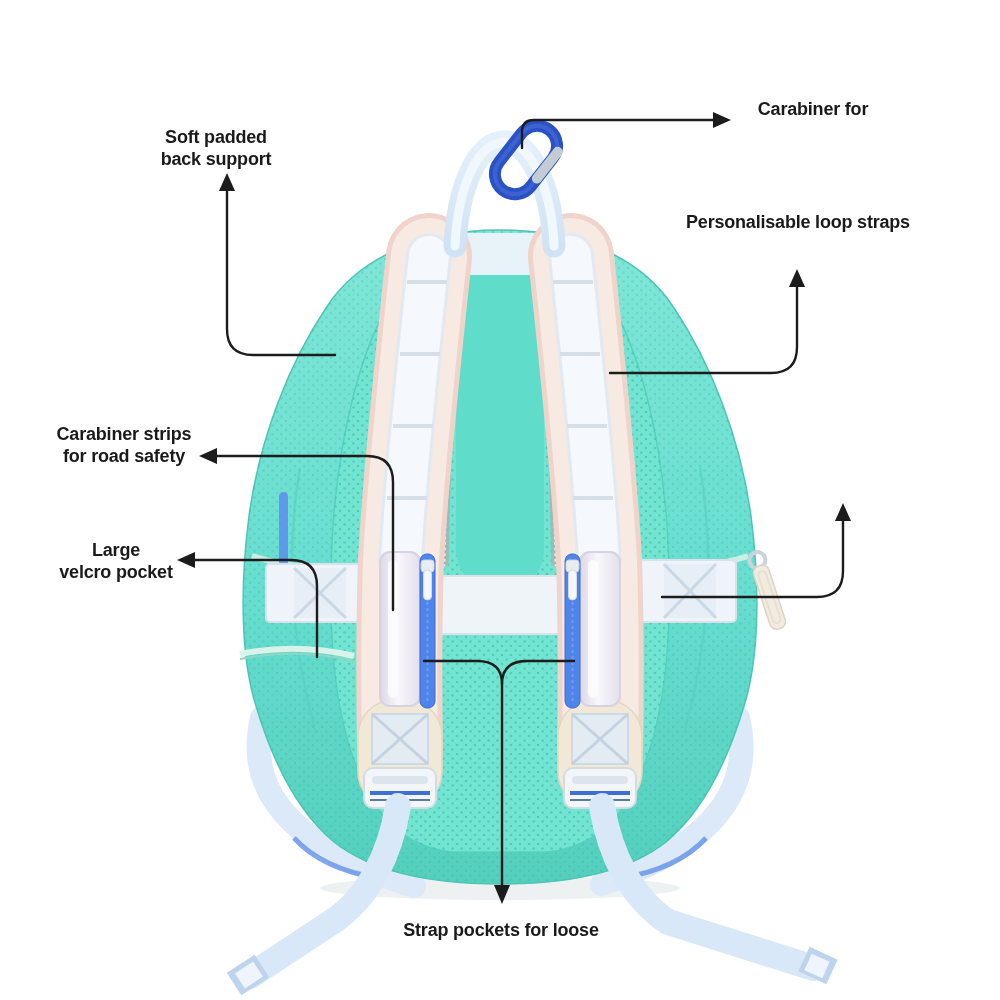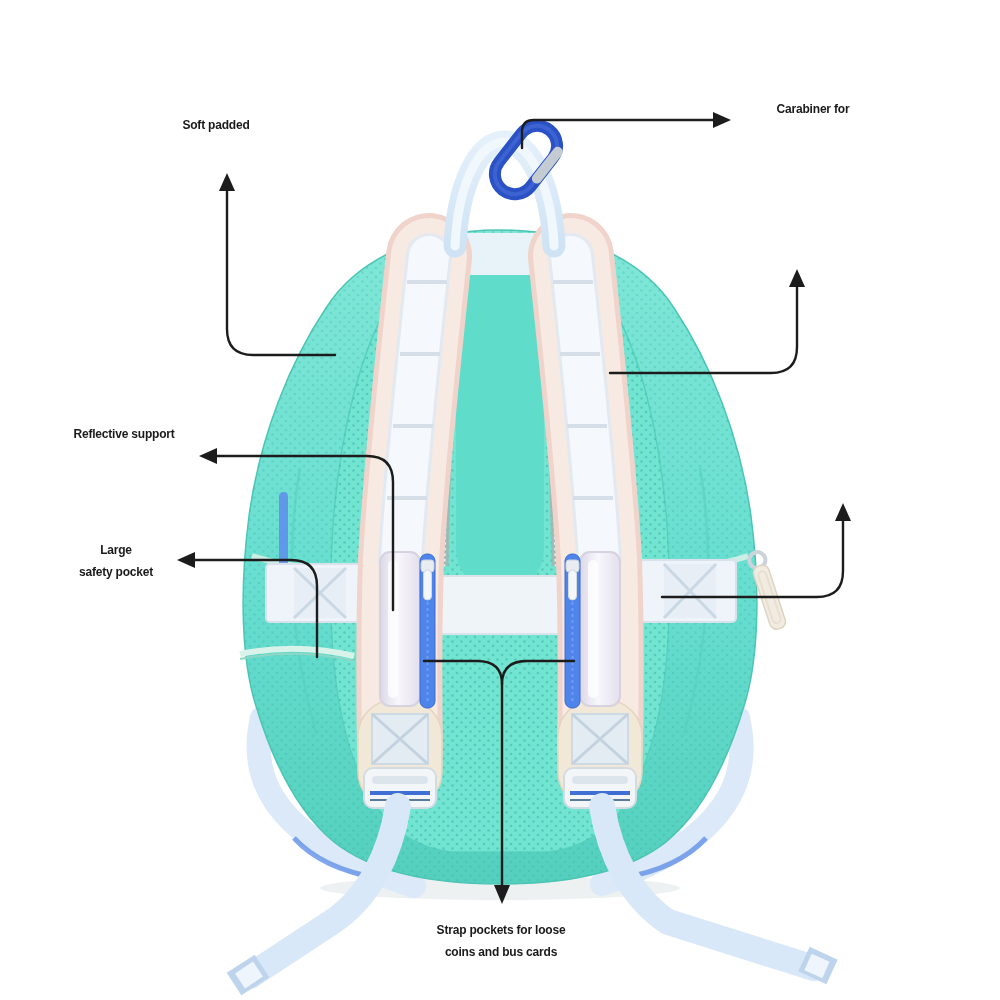--- a/index.html
+++ b/index.html
@@ -2,21 +2,21 @@
 <html><head>
 <meta charset="utf-8">
 <style>
   html,body{margin:0;padding:0;background:#ffffff;}
   .stage{
     position:relative;width:1000px;height:1000px;background:#ffffff;
     font-family:"Liberation Sans",sans-serif;overflow:hidden;
   }
   svg.art{position:absolute;left:0;top:0;}
   .callout{
-    position:absolute;text-align:center;font-weight:700;font-size:12px;
+    position:absolute;text-align:center;font-weight:700;font-size:18px;
     line-height:22px;color:#1a1a1a;letter-spacing:-0.2px;white-space:nowrap;
   }
   .callout span{display:block;}
 </style>
 </head>
 <body>
 
 <div class="stage">
 
   <svg class="art" width="1000" height="1000" viewBox="0 0 1000 1000">
@@ -197,39 +197,41 @@
       </g>
       <g>
         <path d="M424 661 H477 Q502 661 502 684"></path>
         <path d="M574 661 H527 Q502 661 502 684"></path>
         <path d="M502 684 V888"></path>
         <polygon points="502,904 494,885 510,885" fill="#1c1c1c" stroke="none"></polygon>
       </g>
     </g>
   </svg>
 
-  <div class="callout" style="left:106px;top:114px;width:220px;">
+  <div class="callout" style="left:106px;top:126px;width:220px;">
     <span>Soft padded</span>
+    <span>back support</span>
   </div>
 
   <div class="callout" style="left:703px;top:98px;width:220px;">
     <span>Carabiner for</span>
   </div>
 
   <div class="callout" style="left:648px;top:211px;width:300px;">
+    <span>Personalisable loop straps</span>
   </div>
 
   <div class="callout" style="left:14px;top:423px;width:220px;">
-    <span>Reflective support</span>
+    <span>Carabiner strips</span>
+    <span>for road safety</span>
   </div>
 
 
   <div class="callout" style="left:6px;top:539px;width:220px;">
     <span>Large</span>
-    <span>safety pocket</span>
+    <span>velcro pocket</span>
   </div>
 
   <div class="callout" style="left:351px;top:919px;width:300px;">
     <span>Strap pockets for loose</span>
-    <span>coins and bus cards</span>
   </div>
 
 </div>
 
 </body></html>

